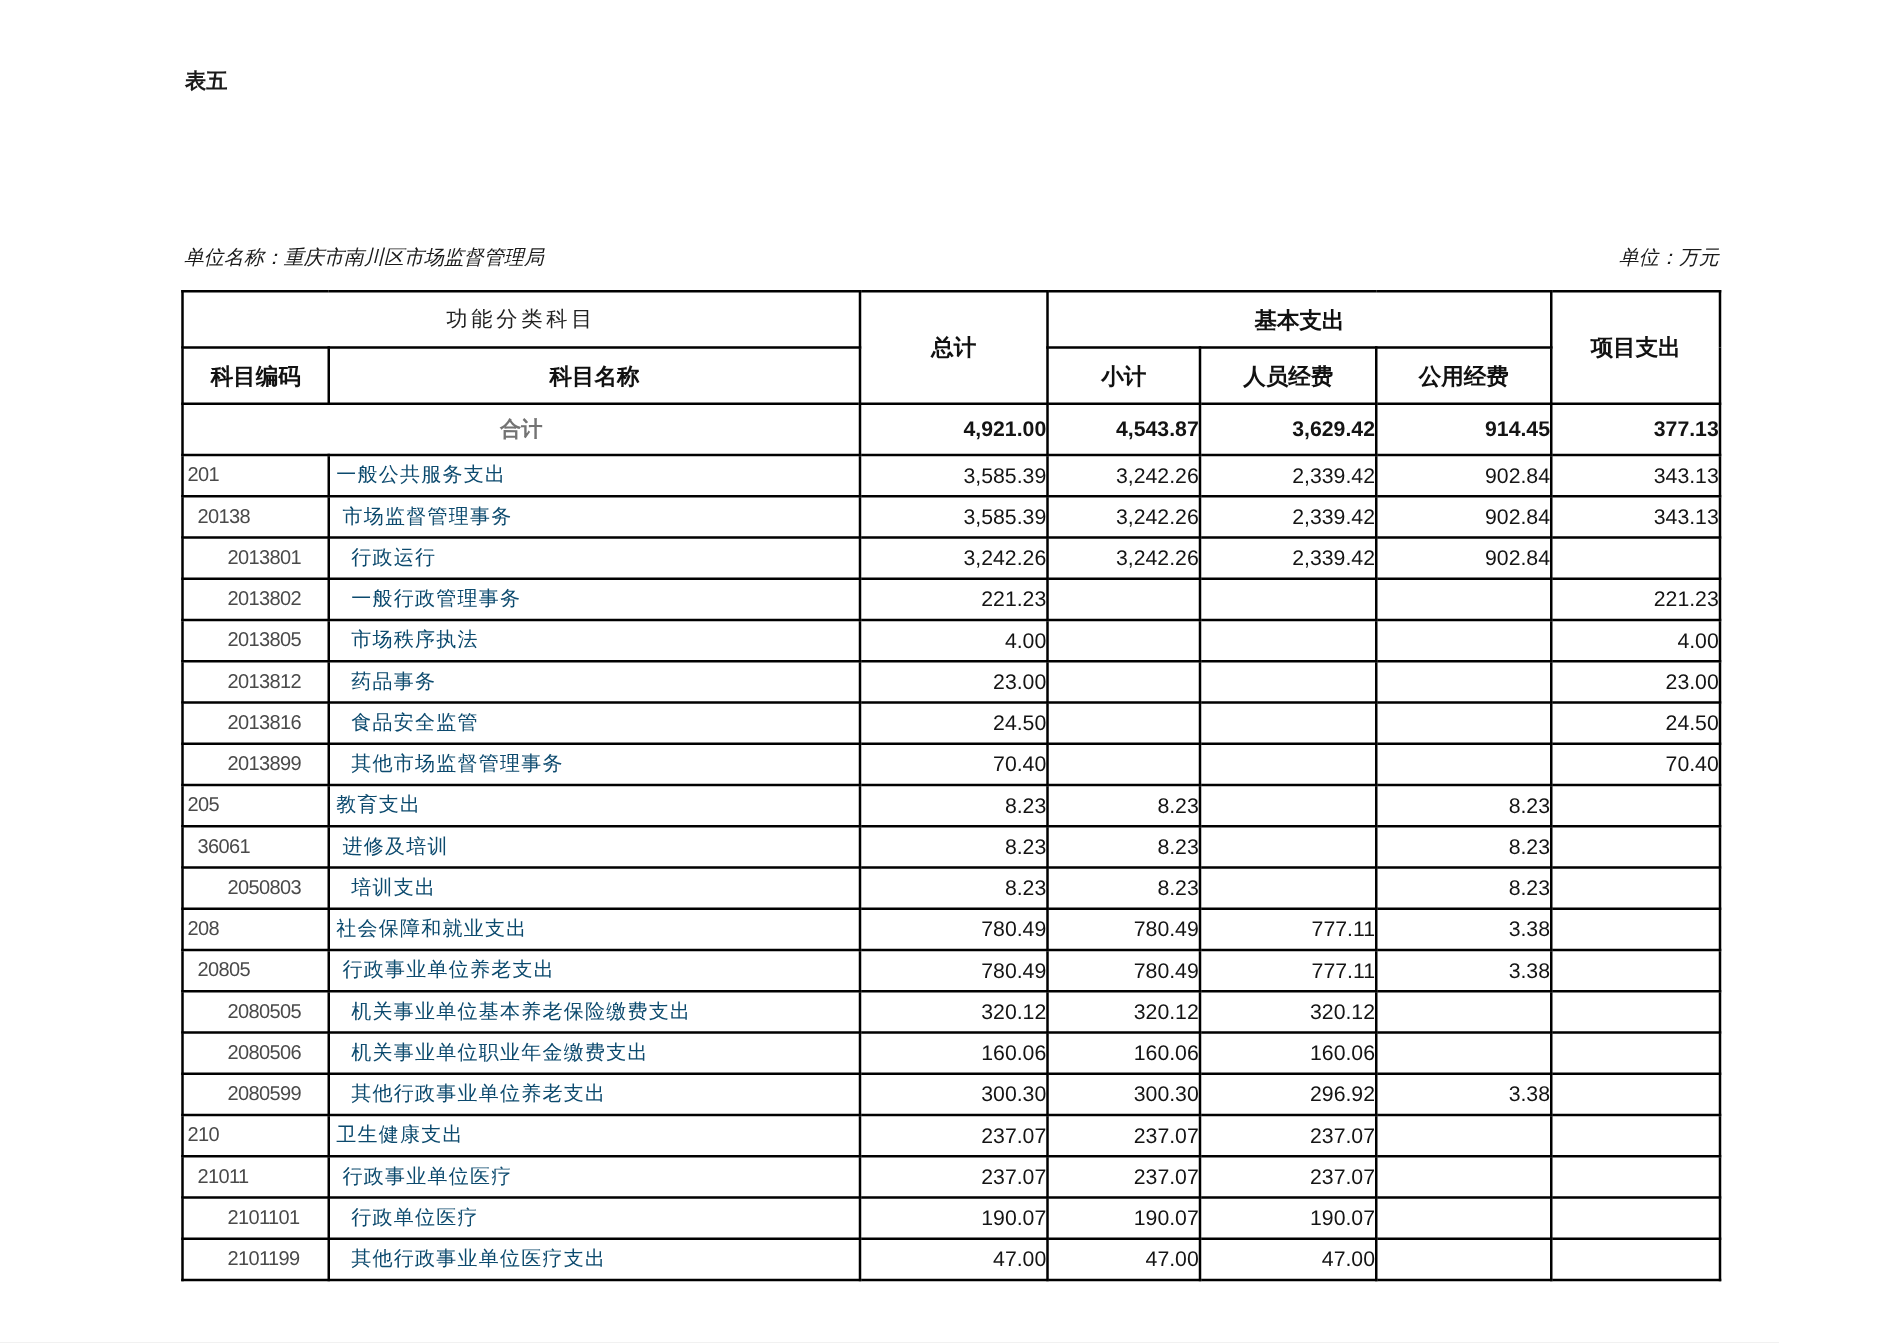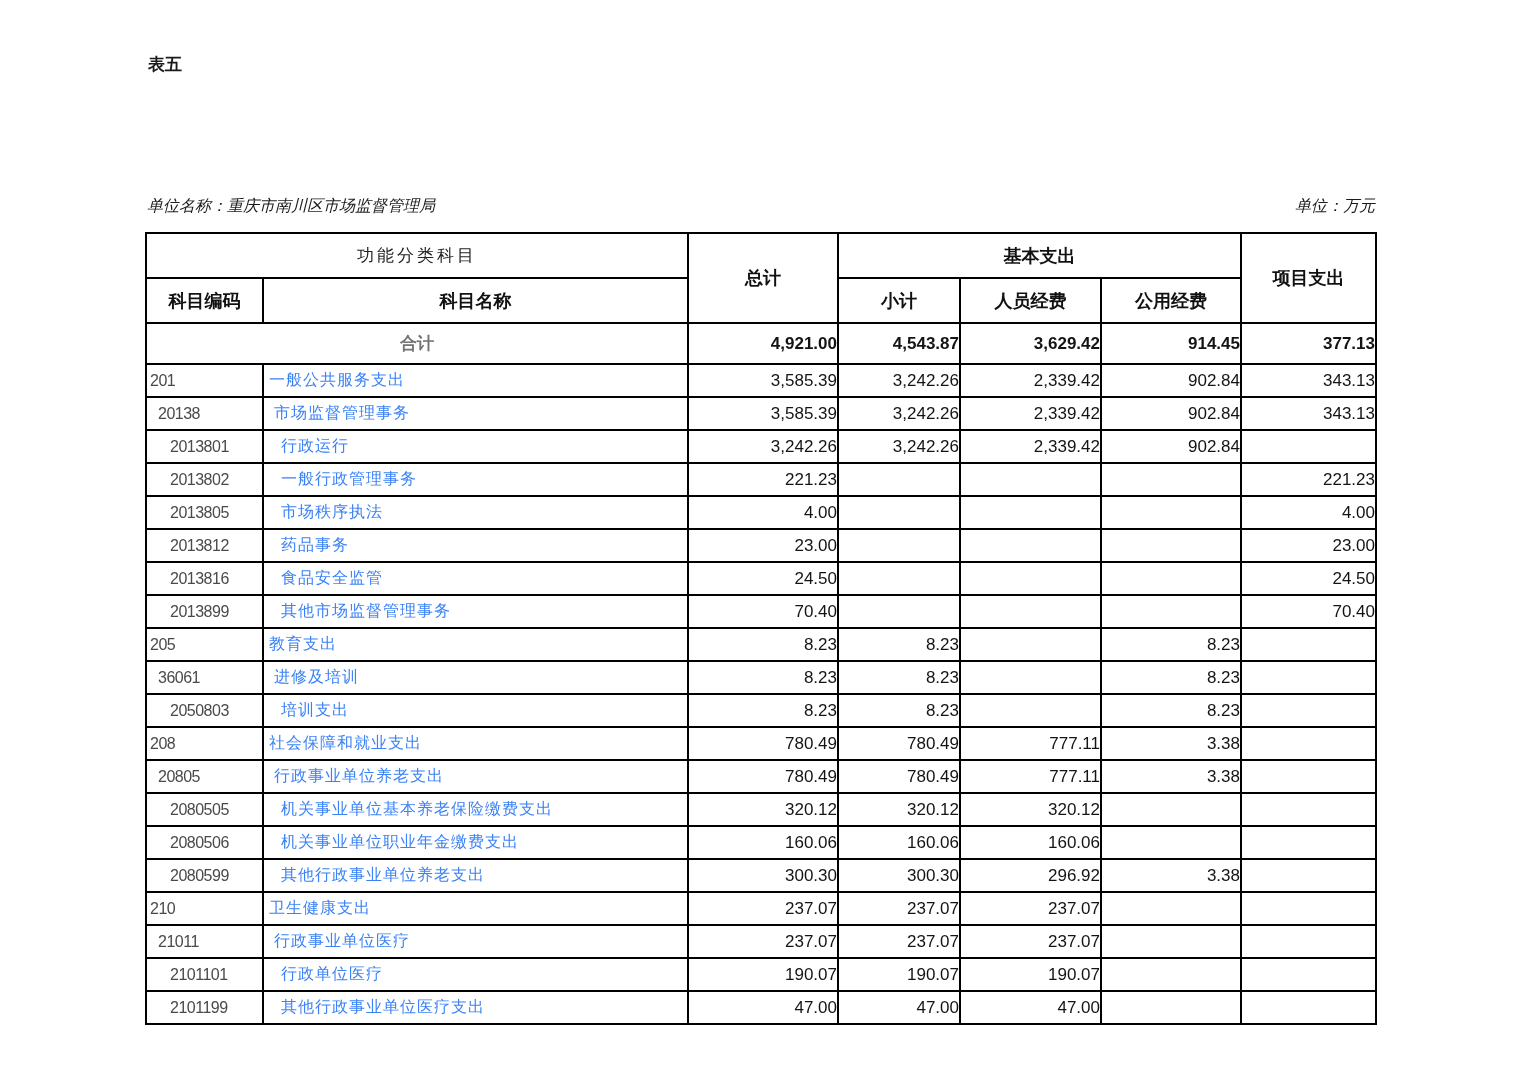--- a/index.html
+++ b/index.html
@@ -66,26 +66,26 @@
   }
   .total-row .num{font-weight:bold;}
   .code{
     font-family:"Liberation Sans", sans-serif;
     font-size:16px;color:#4a4a4a;
     letter-spacing:-0.5px;
     text-align:left;
   }
   .name{
     font-family:"Liberation Serif", serif;
-    font-size:16px;color:#3b82f6;
+    font-size:16px;color:#0c4a6e;
     text-align:left;letter-spacing:1px;
   }
   .code.lvl1{padding-left:3px;}
   .code.lvl2{padding-left:11px;}
-  .code.lvl3{padding-left:23px;}
+  .code.lvl3{padding-left:35px;}
   .name.lvl1{padding-left:5px;}
   .name.lvl2{padding-left:10px;}
   .name.lvl3{padding-left:17px;}
 </style>
 </head>
 <body>
 
 <div class="page">
 
   <div class="sheet-label">表五</div>

